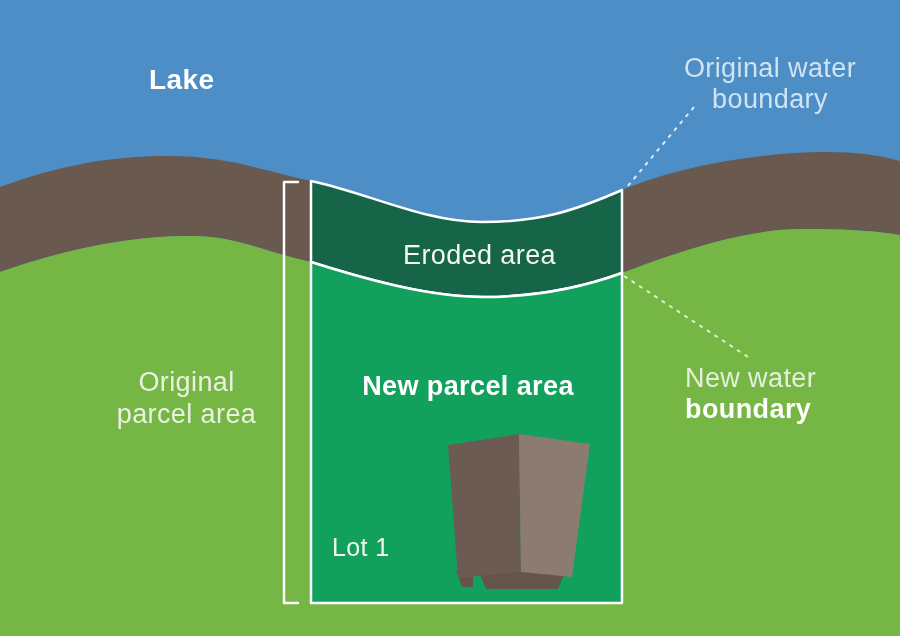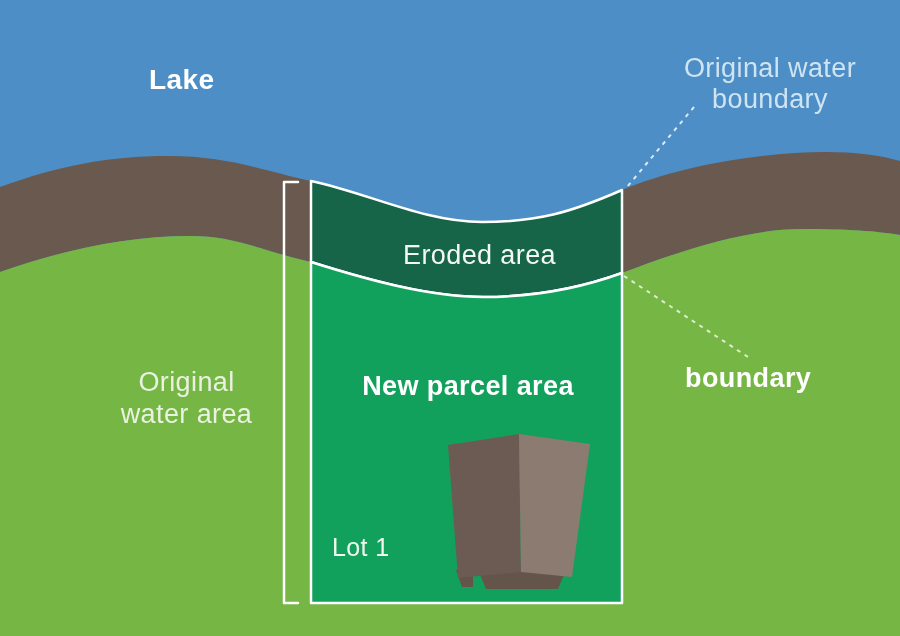--- a/index.html
+++ b/index.html
@@ -85,26 +85,27 @@
 
   <div class="lbl lbl-owb">
     <div>Original water</div>
     <div>boundary</div>
   </div>
 
   <div class="lbl lbl-eroded">Eroded area</div>
 
   <div class="lbl lbl-opa">
     <div>Original</div>
-    <div>water area</div>
+    <div>parcel area</div>
   </div>
 
   <div class="lbl lbl-npa">New parcel area</div>
 
   <div class="lbl lbl-nwb">
+    <div>New water</div>
     <div class="bold-line">boundary</div>
   </div>
 
   <div class="lbl lbl-lot">
     <div>Lot 1</div>
   </div>
 
 </div>
 
 </body></html>

